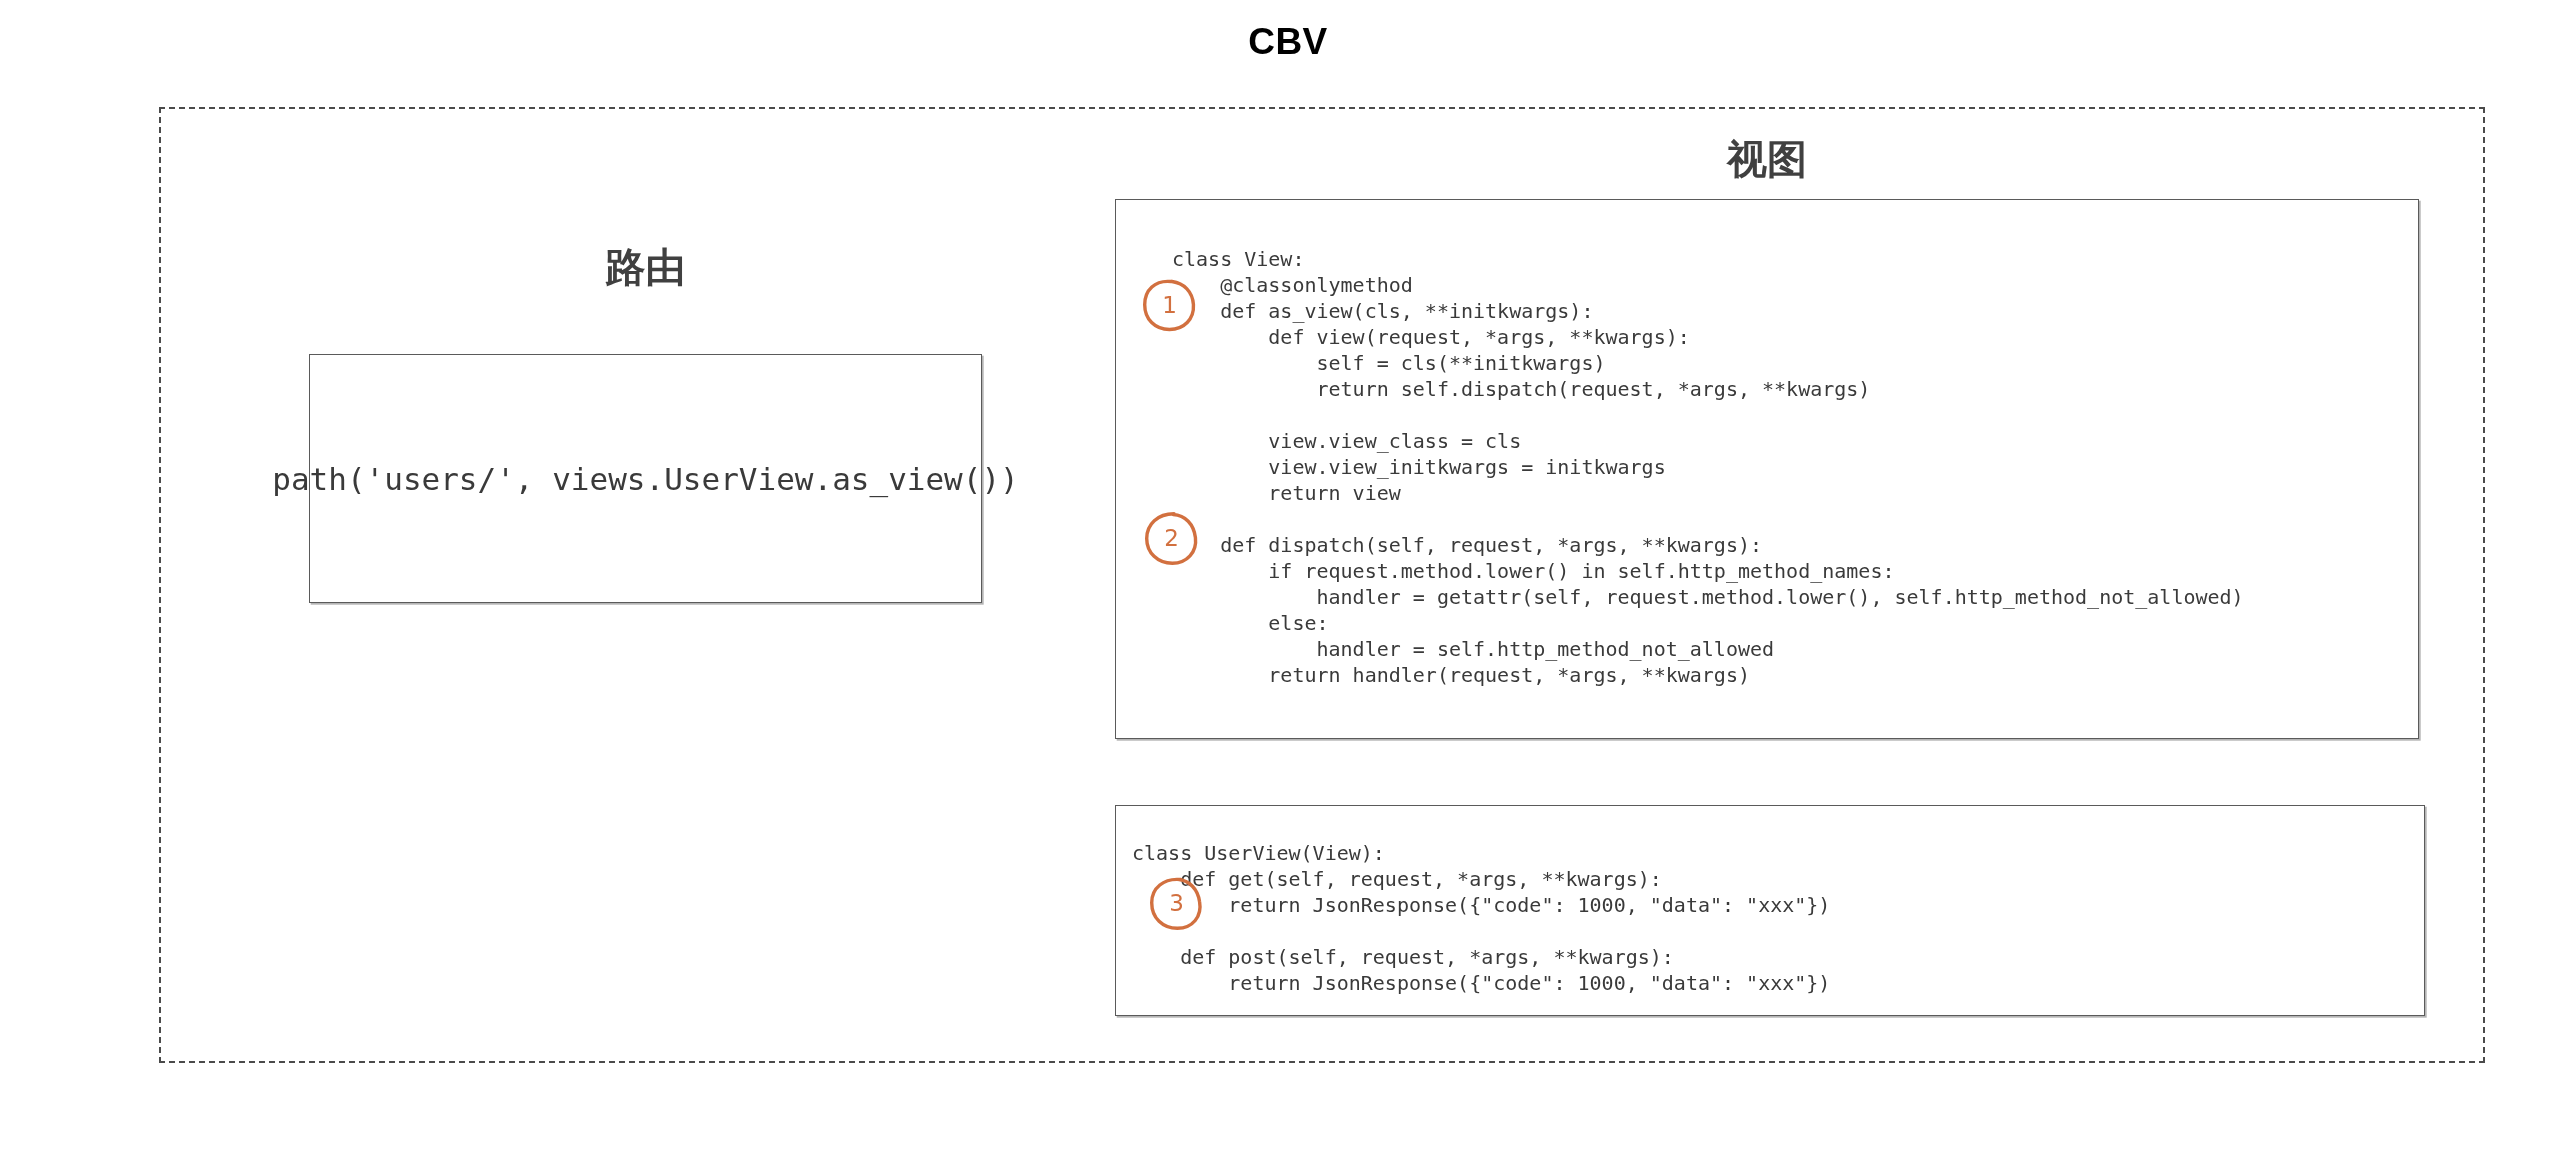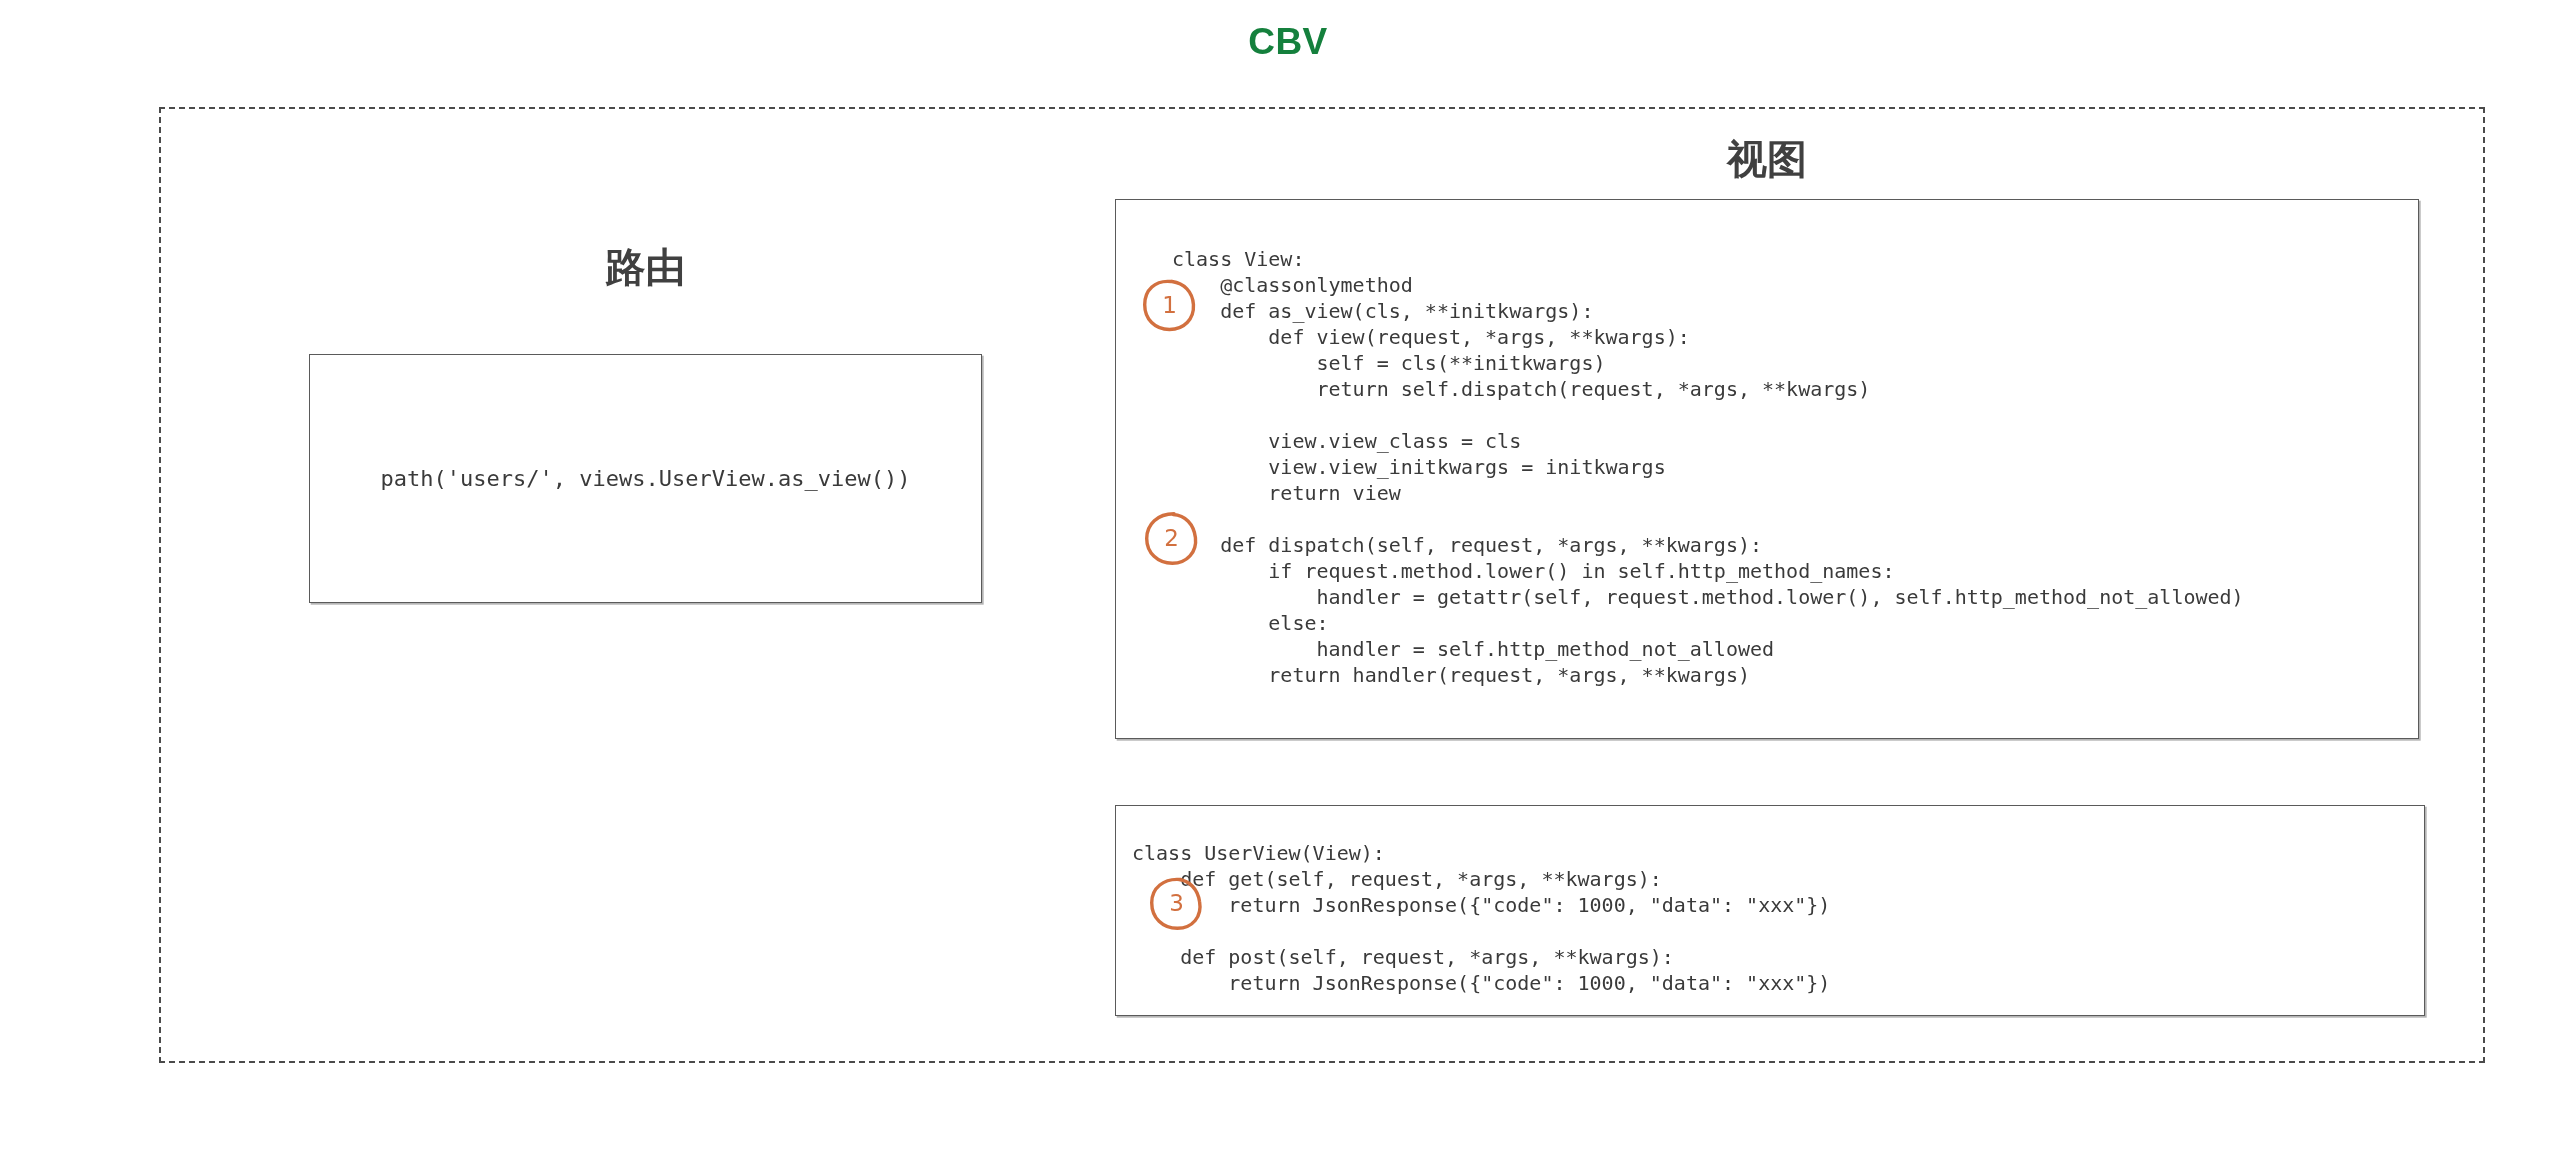--- a/index.html
+++ b/index.html
@@ -17,21 +17,21 @@
 
   
   #page-title {
     position: absolute;
     left: 0;
     top: 20.5px;
     width: 2576px;
     text-align: center;
     font-size: 37px;
     font-weight: 600;
-    color: #15803d;
+    color: #000000;
     letter-spacing: 0.4px;
     white-space: pre;
   }
 
   
   #outer-frame {
     position: absolute;
     left: 159px;
     top: 107px;
     width: 2326px;
@@ -98,21 +98,21 @@
   }
   #route-code {
     position: absolute;
     left: 309px;
     top: 354px;
     width: 673px;
     height: 249px;
     display: flex;
     align-items: center;
     justify-content: center;
-    font-size: 22px;
+    font-size: 31px;
   }
   #view-code-1 {
     position: absolute;
     left: 1172px;
     top: 246px;
   }
   #view-code-2 {
     position: absolute;
     left: 1132px;
     top: 840px;

